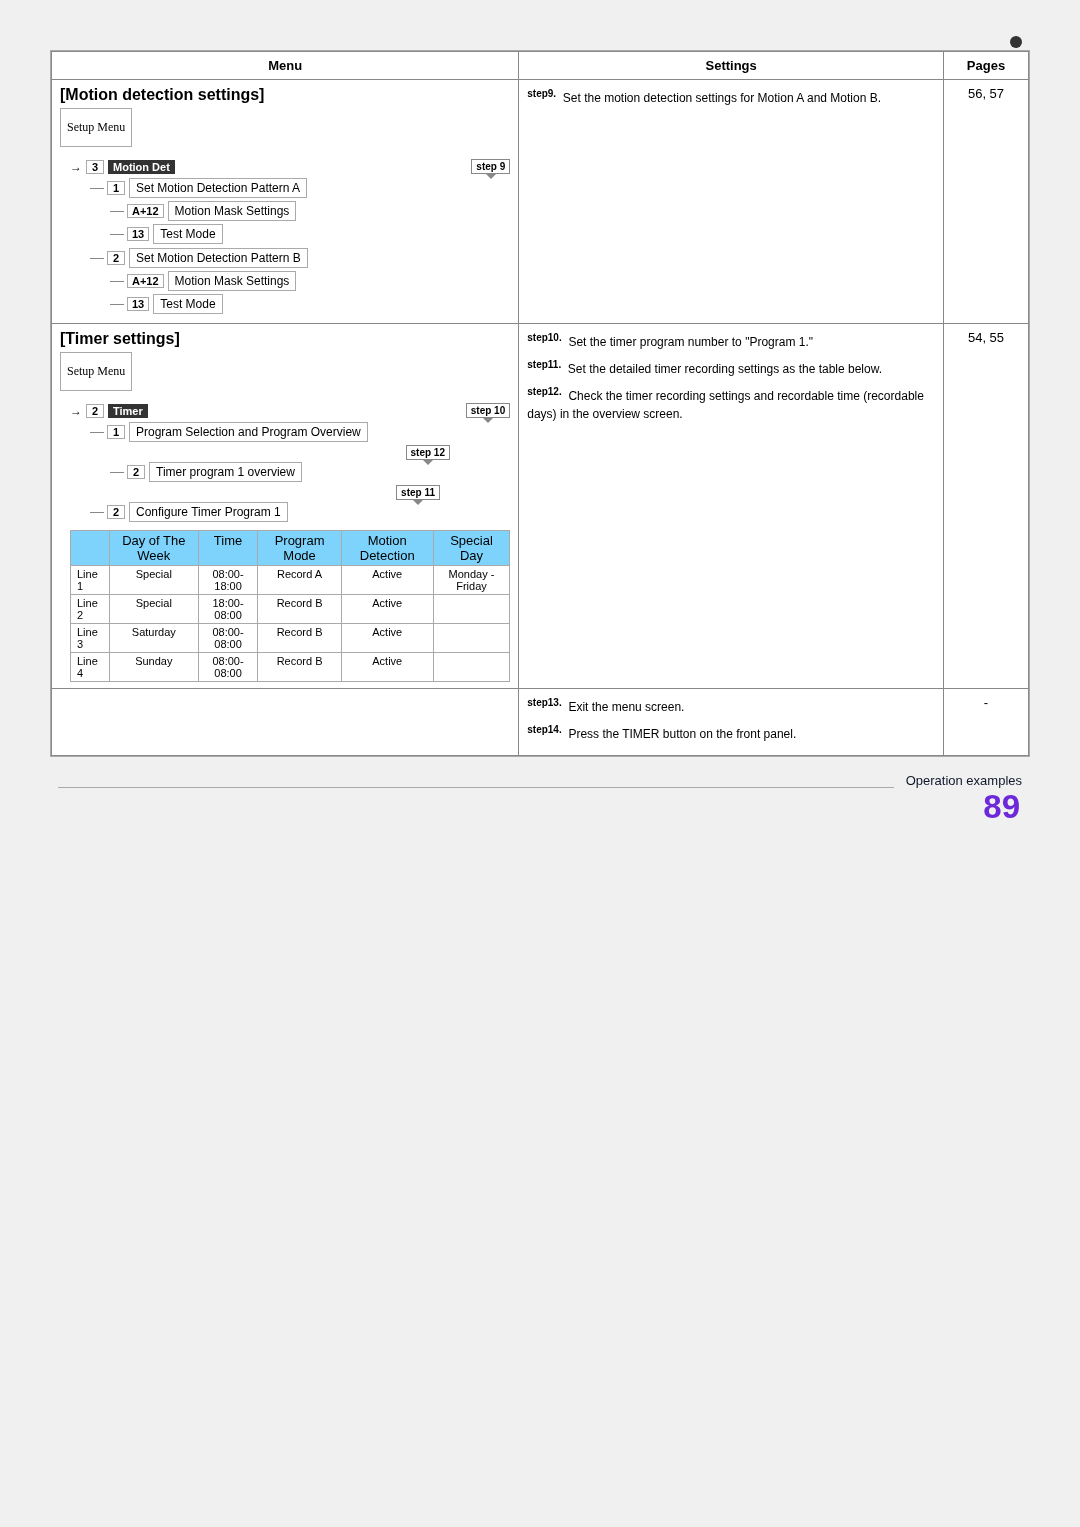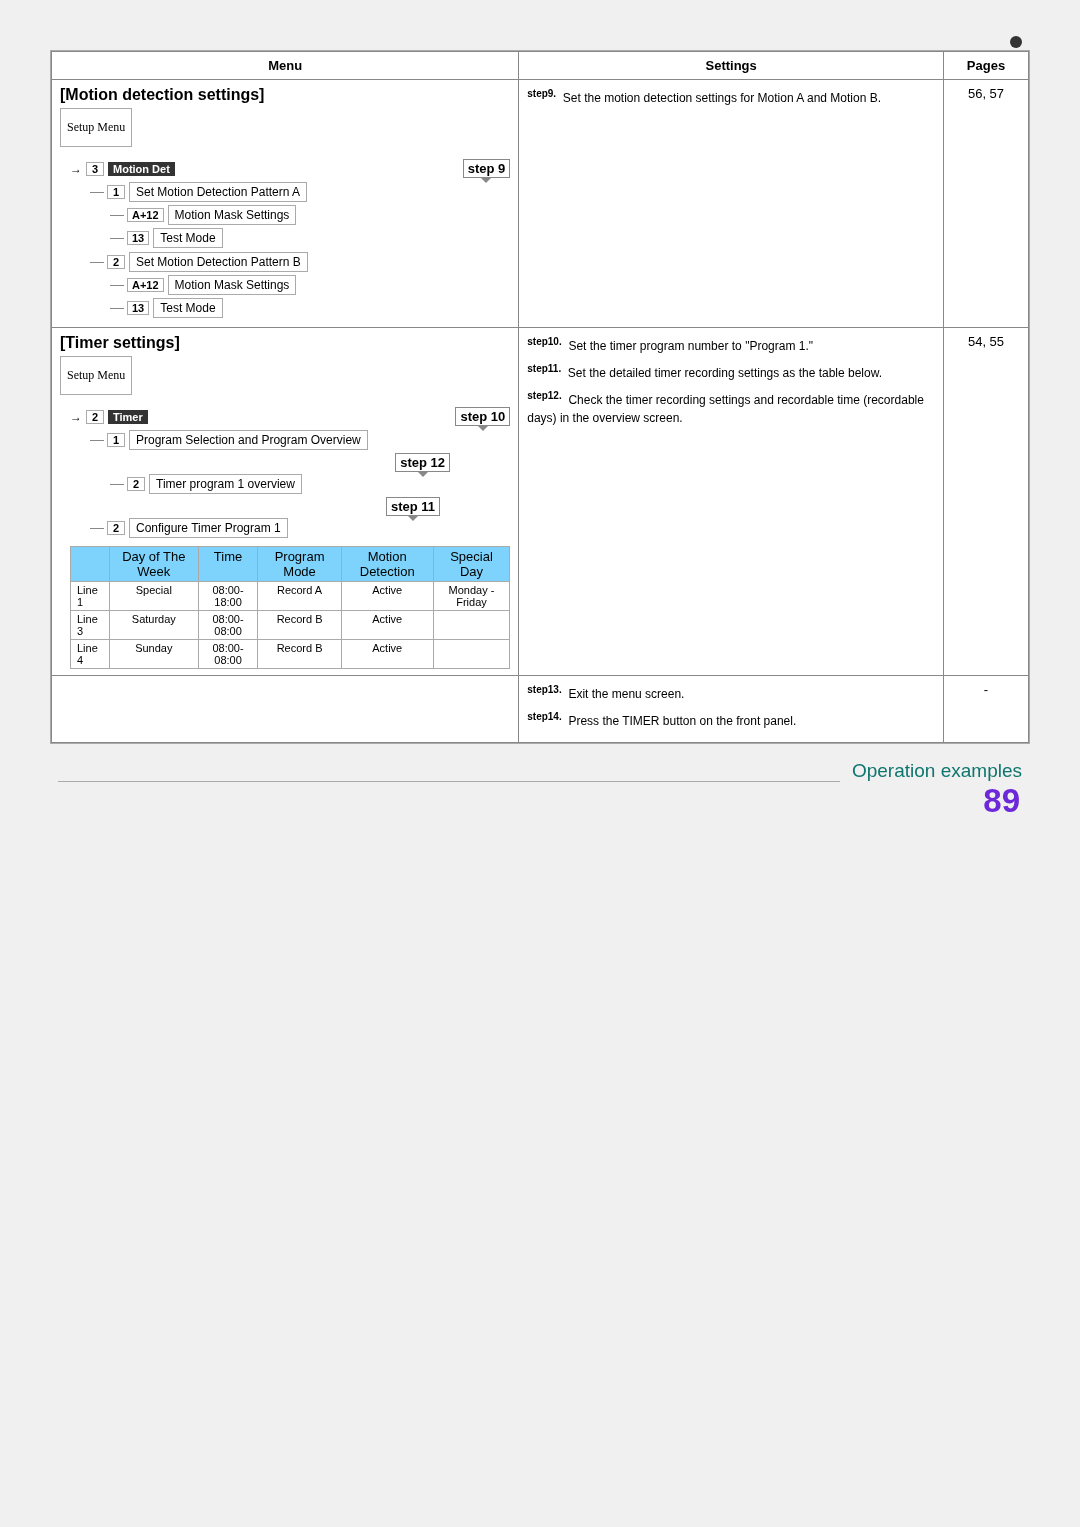--- a/index.html
+++ b/index.html
@@ -148,41 +148,41 @@
       align-items: flex-end;
       padding: 16px 8px 0 8px;
     }
     .footer-line {
       flex: 1;
       border-top: 1px solid #aaa;
       margin-right: 12px;
       margin-top: 10px;
     }
     .footer-text {
-      font-size: 19px;
-      color: #0f766e;
+      font-size: 13px;
+      color: #0f172a;
       white-space: nowrap;
     }
     .page-number {
       font-size: 33px;
       font-weight: bold;
       color: #6d28d9;
       text-align: right;
       width: 980px;
       padding-right: 10px;
     }
 
     
     .step-bubble {
       display: inline-flex;
       align-items: center;
       gap: 1px;
       border: 1px solid #888;
       padding: 1px 4px;
-      font-size: 13px;
+      font-size: 10px;
       font-weight: bold;
       position: relative;
     }
     .step-bubble::after {
       content: '';
       display: inline-block;
       width: 0;
       height: 0;
       border-left: 5px solid transparent;
       border-right: 5px solid transparent;
@@ -343,20 +343,28 @@
               <tbody>
                 <tr>
                   <td class="row-label">Line 1</td>
                   <td>Special</td>
                   <td>08:00-18:00</td>
                   <td>Record A</td>
                   <td>Active</td>
                   <td>Monday - Friday</td>
                 </tr>
                 <tr>
+                  <td class="row-label">Line 2</td>
+                  <td>Special</td>
+                  <td>18:00-08:00</td>
+                  <td>Record B</td>
+                  <td>Active</td>
+                  <td></td>
+                </tr>
+                <tr>
                   <td class="row-label">Line 3</td>
                   <td>Saturday</td>
                   <td>08:00-08:00</td>
                   <td>Record B</td>
                   <td>Active</td>
                   <td></td>
                 </tr>
                 <tr>
                   <td class="row-label">Line 4</td>
                   <td>Sunday</td>

